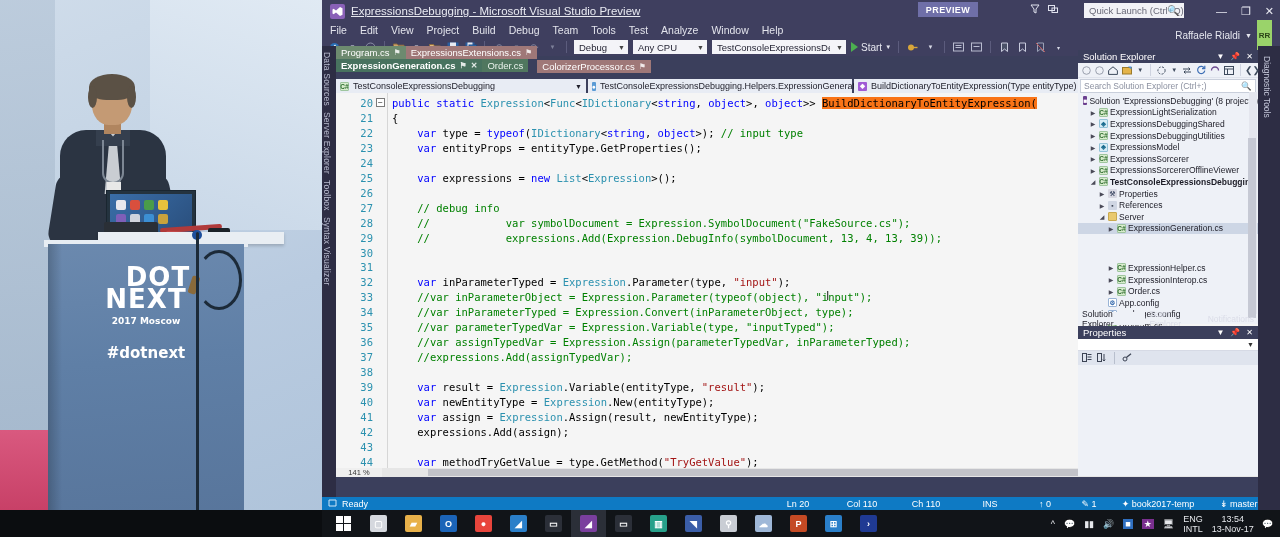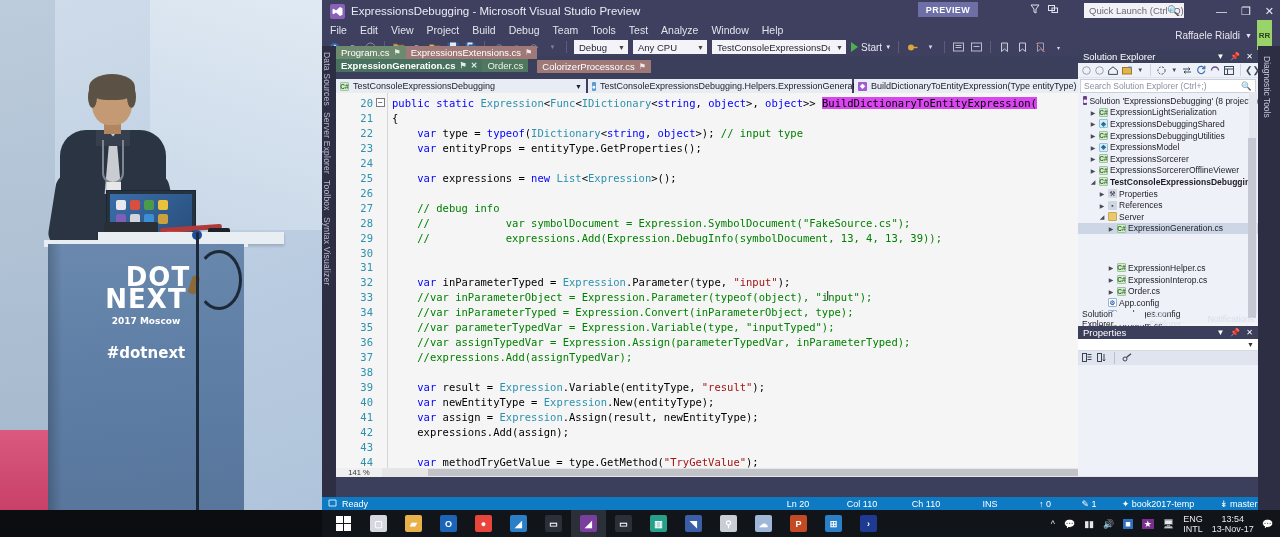--- a/index.html
+++ b/index.html
@@ -83,21 +83,21 @@
   .cable-curl { position:absolute; left:112px; top:212px; width:80px; height:34px;
     border:2px solid #1f2b36; border-radius:50%; border-bottom-color:transparent; }
   .pink-band { position:absolute; left:0; top:430px; width:48px; height:107px;
     background:linear-gradient(180deg,#d9597f,#c2385f); }
   .floor { position:absolute; left:0; top:520px; width:322px; height:17px; background:#7c8fa3; }
 
   
   #vs { position:absolute; left:322px; top:0; width:958px; height:510px;
         background:#3b3f5c; color:#e7e8ee; }
   .vs-title { height:22px; background:#68217a00; display:flex; align-items:center;
-    background:#3f3f5f; position:relative; }
+    background:#3f3f5f; position:relative;text-decoration:underline; }
   .vs-logo { width:15px; height:15px; margin:0 6px 0 8px; background:#8a61b8;
     border-radius:2px; display:flex; align-items:center; justify-content:center;
     color:#fff; font-size:9px; font-weight:bold; }
   .vs-title-text { font-size:11.5px; color:#e9eaf2; }
   .preview-badge { position:absolute; left:596px; top:2px; width:60px; height:15px;
     background:#6f6fa8; color:#fff; font-size:9px; font-weight:bold; display:flex;
     align-items:center; justify-content:center; letter-spacing:.4px; }
   .qlaunch { position:absolute; right:96px; top:3px; width:100px; height:15px;
     background:#f2f2f6; color:#6a6a78; font-size:9.5px; display:flex; align-items:center;
     padding-left:5px; }
@@ -153,21 +153,21 @@
   .code { position:absolute; left:0; top:0; font-family:"DejaVu Sans Mono", monospace;
     font-size:10.5px; line-height:14.95px; white-space:pre; }
   .ln { position:absolute; left:7px; width:30px; text-align:right; color:#2b91af; }
   .cl { position:absolute; left:56px; color:#000; }
   .vline { position:absolute; left:51px; top:0; width:1px; height:382px; background:#d6d6d6; }
   .k  { color:#0000ff; }      
   .ty { color:#2b91af; }      
   .st { color:#a31515; }      
   .cm { color:#008000; }      
   .pl { color:#000; }
-  .sel{ background:#d946ef; }
+  .sel{ background:#f97316; }
   .fold { position:absolute; left:40px; width:9px; height:9px; border:1px solid #7a7a7a;
     background:#fff; color:#444; font-size:8px; line-height:7px; text-align:center; }
   .caret-i { position:absolute; color:#333; font-size:12px; }
   .hscroll { position:absolute; left:14px; top:468px; width:1044px; height:9px; background:#e6e6e6; }
   .hthumb { position:absolute; left:46px; top:1px; width:820px; height:7px; background:#c2c3c9; }
   .zoombar { position:absolute; left:14px; top:468px; width:46px; height:9px;
     background:#efefef; color:#333; font-size:7.5px; display:flex; align-items:center;
     justify-content:center; }
 
   

